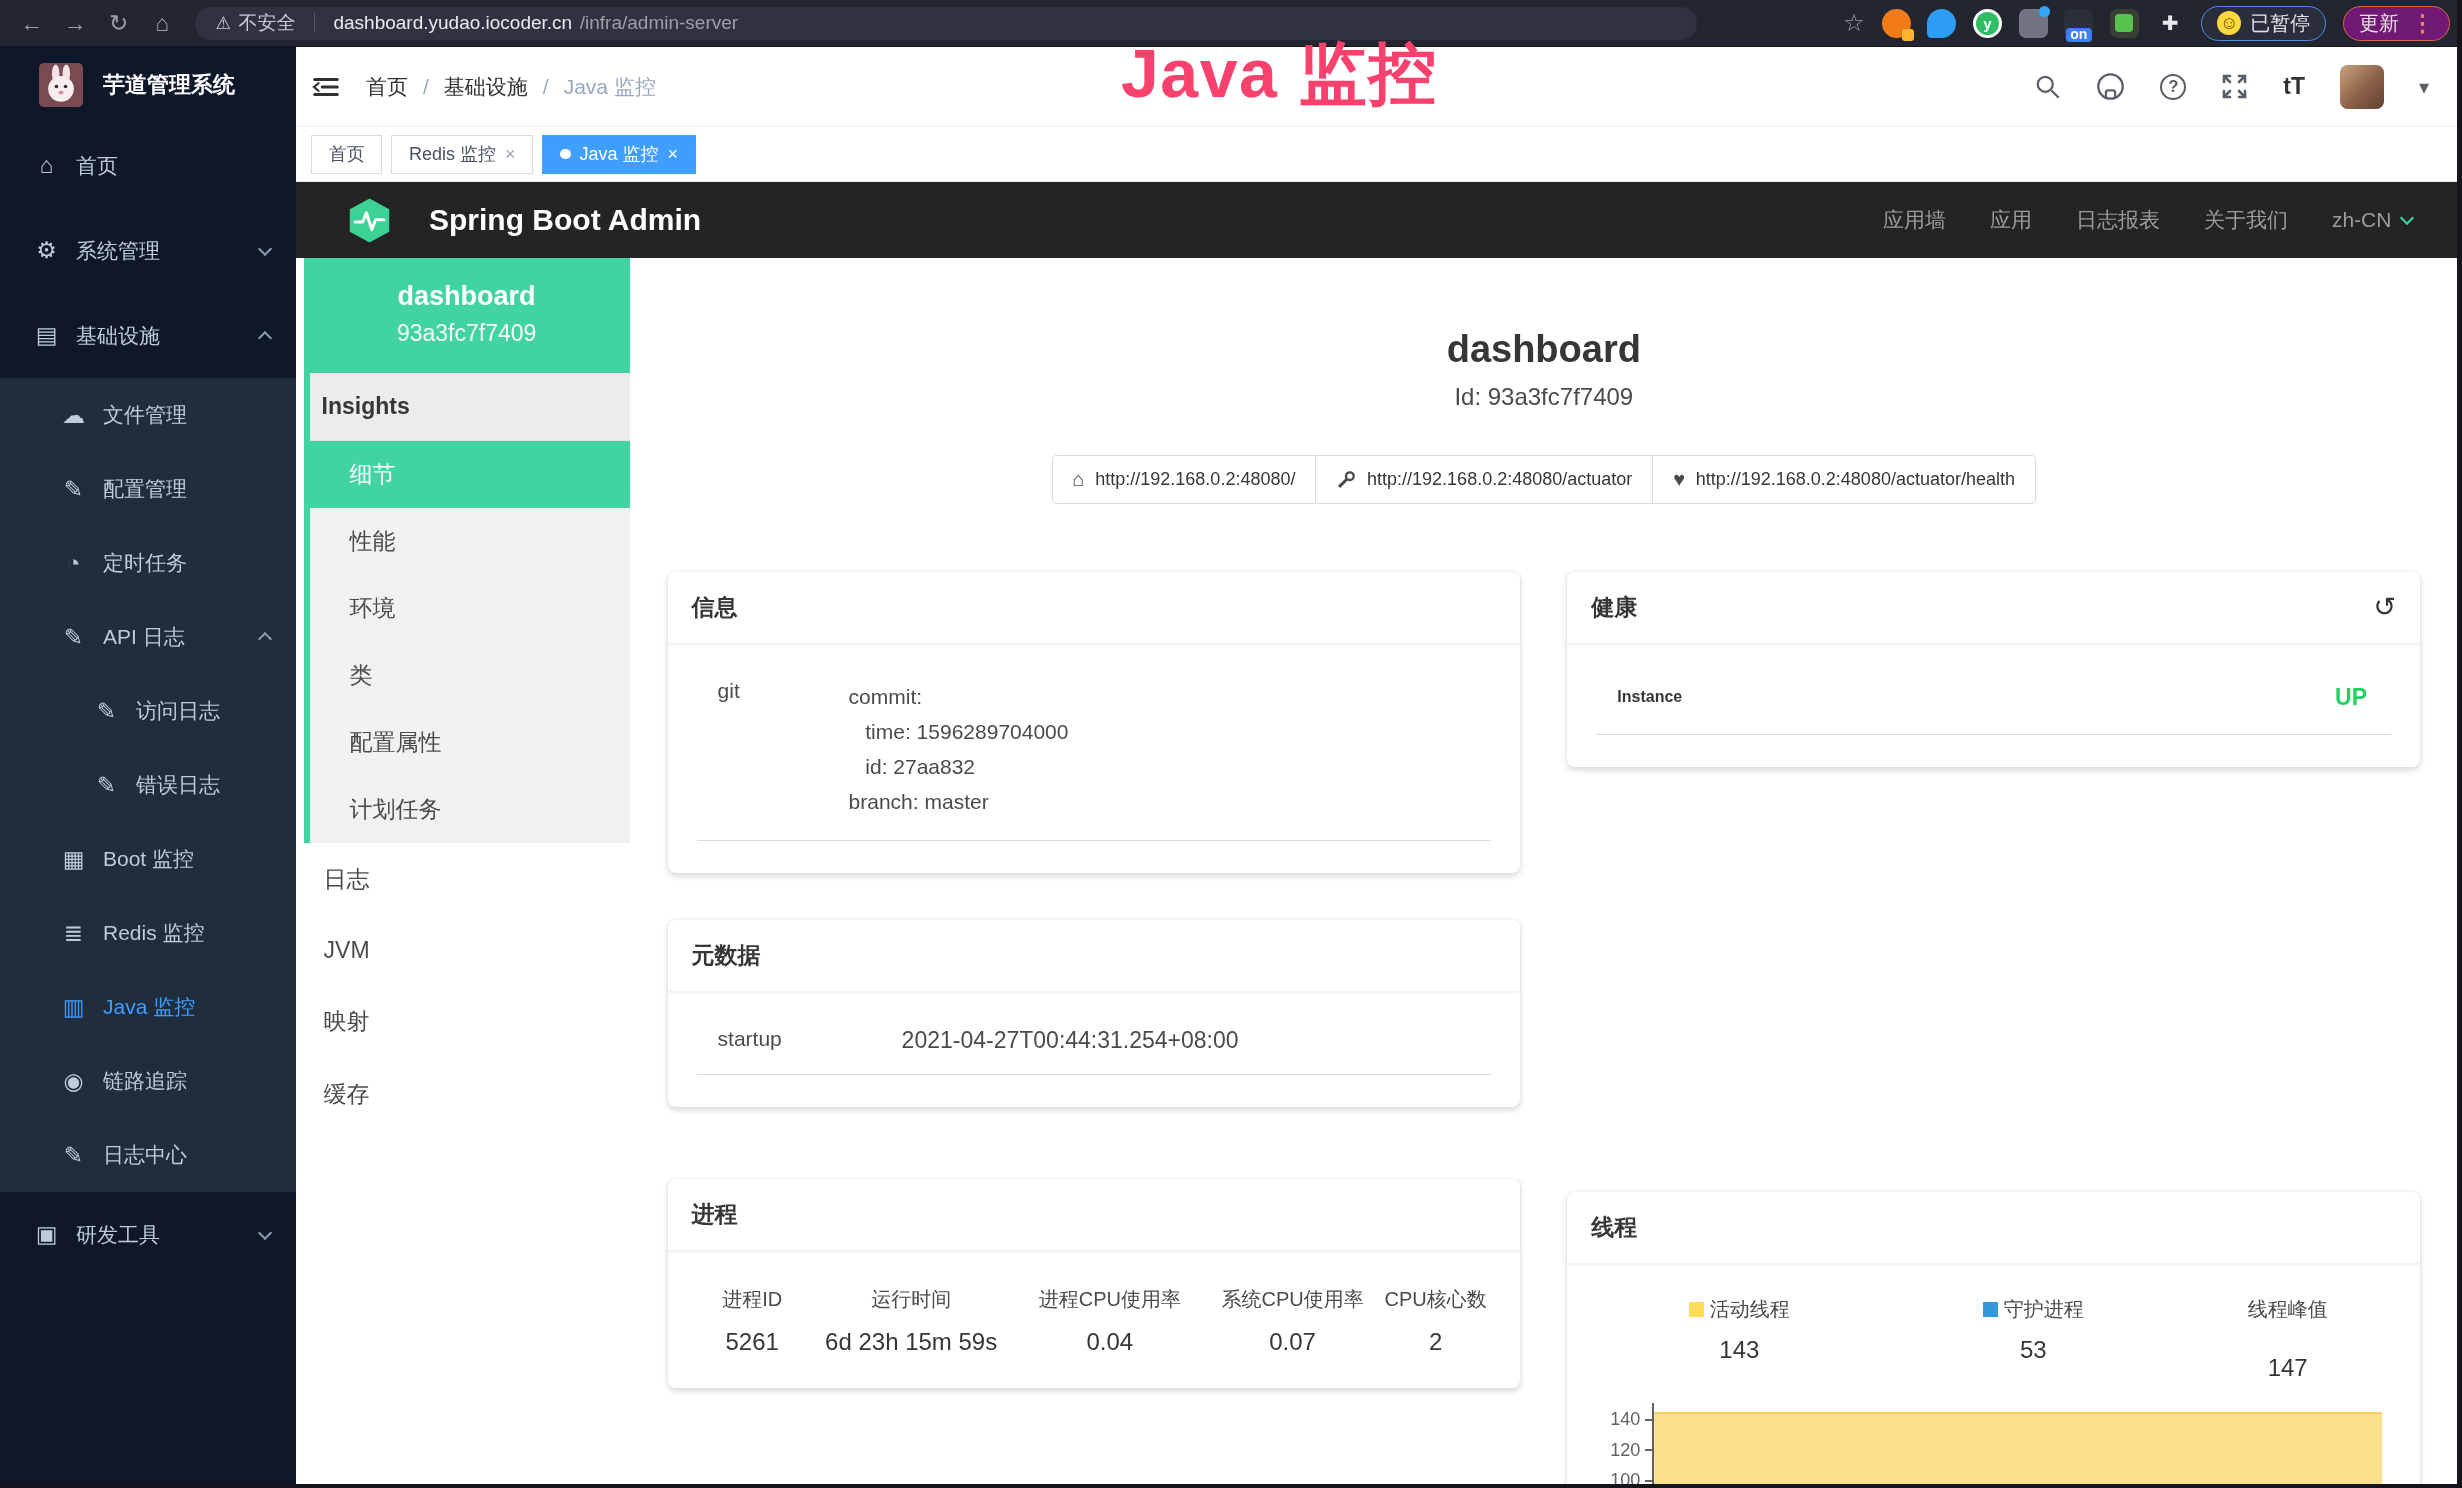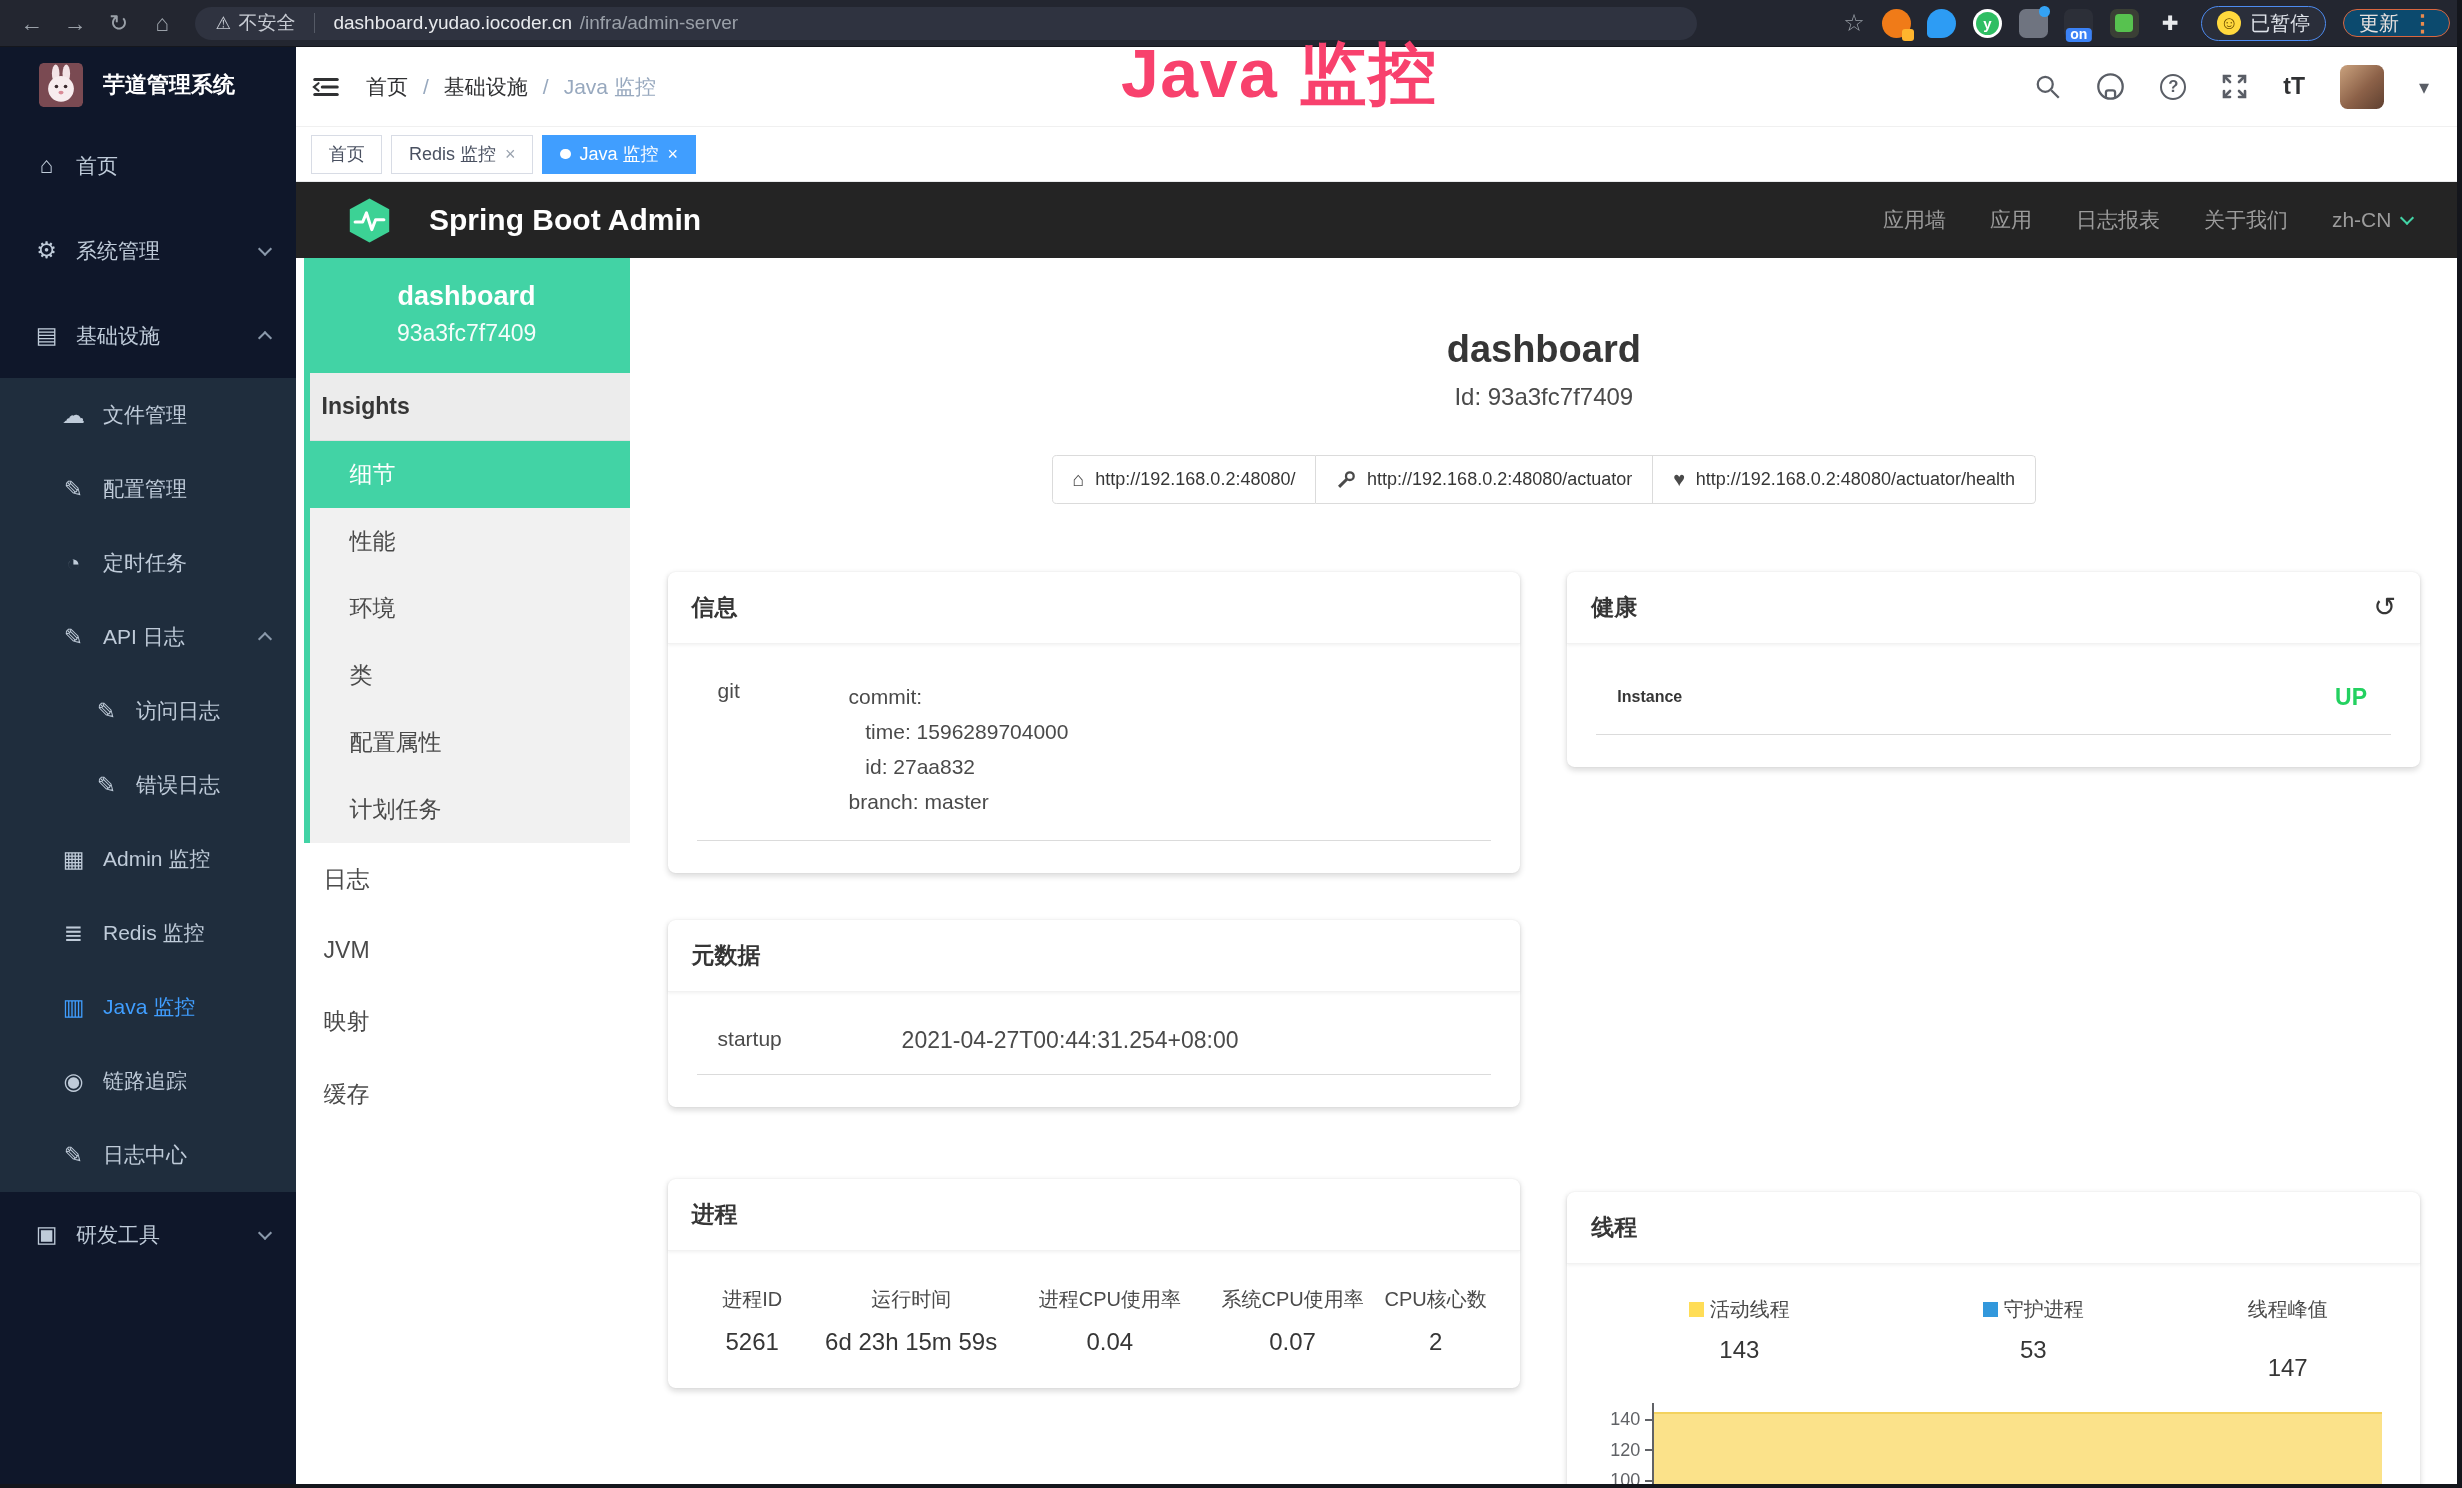--- a/index.html
+++ b/index.html
@@ -32,22 +32,22 @@
   .ext-on { background:#2c2f38; }
   .ext-on b { position:absolute; bottom:-4.6px; left:50%; transform:translateX(-50%); background:#3b82f6;
          color:#fff; font-size:14px; font-weight:bold; padding:0.8px 4.6px; border-radius:3.8px; line-height:13px; }
   .ext-leaf { background:#3a3f35; }
   .ext-leaf i { font-style:normal; width:18px; height:18px; background:#57c24f; border-radius:3.8px; }
   .ext-puzzle { background:transparent; color:#e8eaed; font-size:20px; }
   .paused { height:35px; border:1.5px solid #4d8bf0; border-radius:18px; display:flex; align-items:center;
             gap:9px; padding:0 15px; color:#dfe3ea; font-size:20px; background:#2a2e3a; }
   .smiley { width:24px; height:24px; border-radius:50%; background:#ffd83d; color:#6b4b00;
             display:flex; align-items:center; justify-content:center; font-size:18px; }
-  .update { height:28px; border:1.5px solid #d9663f; border-radius:18px; display:flex; align-items:center;
-            gap:12px; padding:0 15px; color:#e6e0de; font-size:20px; background:#0c4a6e; }
+  .update { height:35px; border:1.5px solid #d9663f; border-radius:18px; display:flex; align-items:center;
+            gap:12px; padding:0 15px; color:#e6e0de; font-size:20px; background:#701a75; }
   .update .dots { color:#e98a4e; font-size:23px; font-weight:bold; }
 
   
   .annotation { position:absolute; left:1121px; top:29px; font-size:68px; font-weight:bold;
                 letter-spacing:1.5px; z-index:60; }
 
   
   .app { position:absolute; top:47px; left:0; right:0; bottom:0; display:flex; }
 
   
@@ -271,21 +271,21 @@
         <div class="s-item lvl3">
           <span class="s-ico">✎</span>
           <span>访问日志</span>
         </div>
         <div class="s-item lvl3">
           <span class="s-ico">✎</span>
           <span>错误日志</span>
         </div>
         <div class="s-item lvl2">
           <span class="s-ico">▦</span>
-          <span>Admin 监控</span>
+          <span>Boot 监控</span>
         </div>
         <div class="s-item lvl2">
           <span class="s-ico">≣</span>
           <span>Redis 监控</span>
         </div>
         <div class="s-item lvl2 active">
           <span class="s-ico">▥</span>
           <span>Java 监控</span>
         </div>
         <div class="s-item lvl2">

